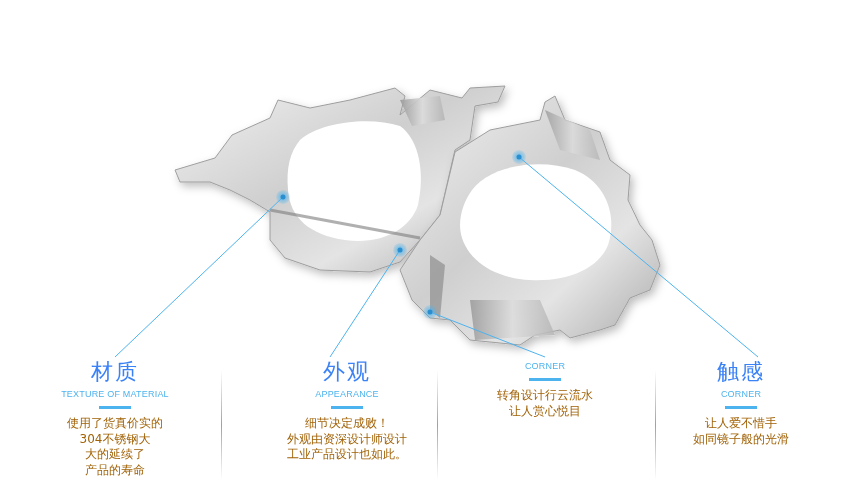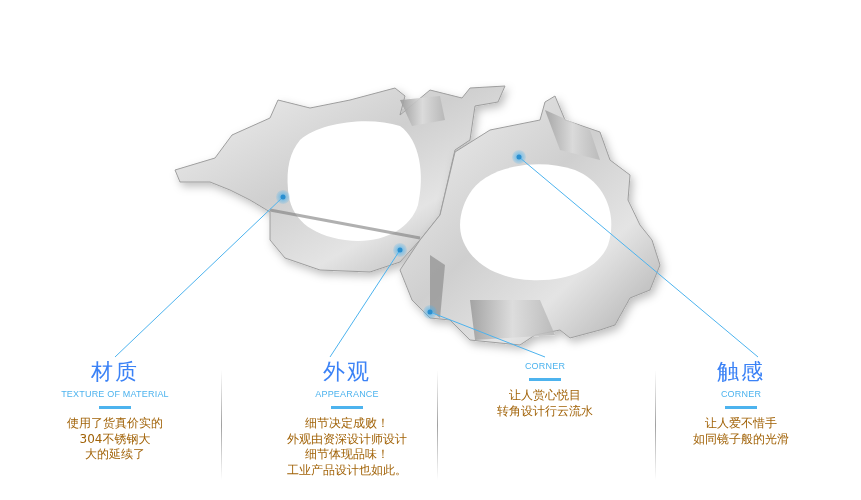--- a/index.html
+++ b/index.html
@@ -89,41 +89,41 @@
   <div class="divider" style="left:655px"></div>
 
   <div class="feature" style="left:20px">
     <div class="title">材质</div>
     <div class="sub">TEXTURE OF MATERIAL</div>
     <div class="bar"></div>
     <div class="desc">
       <div>使用了货真价实的</div>
       <div>304不锈钢大</div>
       <div>大的延续了</div>
+      <div>产品的寿命</div>
     </div>
   </div>
 
   <div class="feature" style="left:252px">
     <div class="title">外观</div>
     <div class="sub">APPEARANCE</div>
     <div class="bar"></div>
     <div class="desc">
       <div>细节决定成败！</div>
       <div>外观由资深设计师设计</div>
-      <div>细节体现品味！</div>
       <div>工业产品设计也如此。</div>
     </div>
   </div>
 
   <div class="feature" style="left:450px">
     <div class="sub">CORNER</div>
     <div class="bar"></div>
     <div class="desc">
+      <div>转角设计行云流水</div>
       <div>让人赏心悦目</div>
-      <div>转角设计行云流水</div>
     </div>
   </div>
 
   <div class="feature" style="left:646px">
     <div class="title">触感</div>
     <div class="sub">CORNER</div>
     <div class="bar"></div>
     <div class="desc">
       <div>让人爱不惜手</div>
       <div>如同镜子般的光滑</div>

